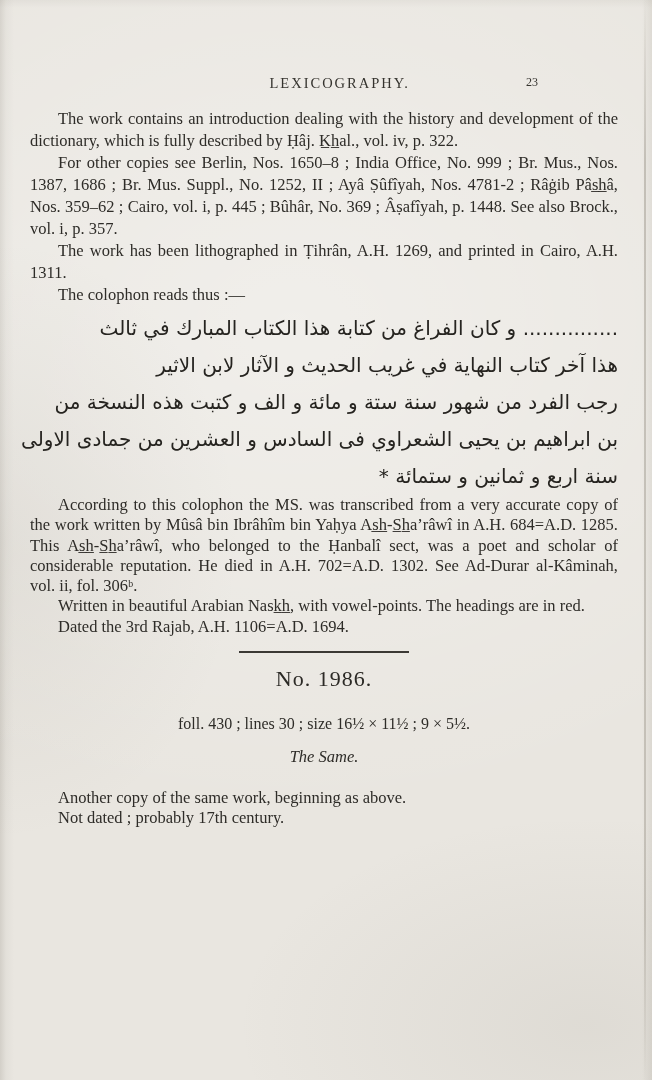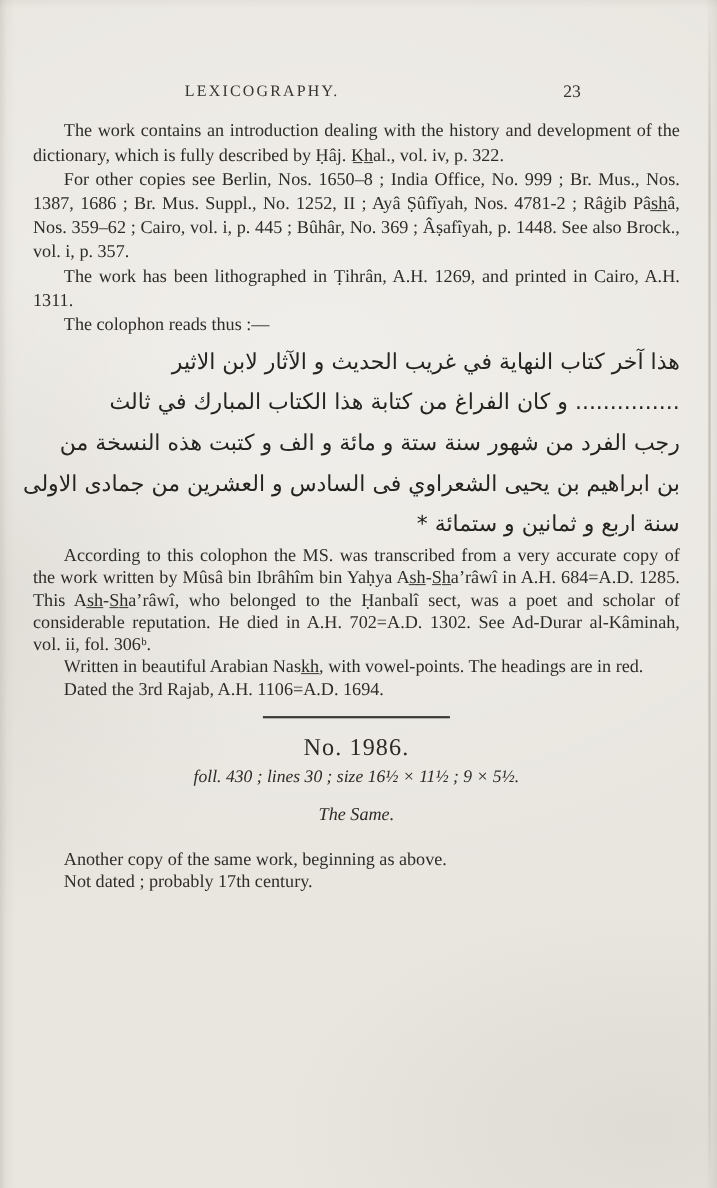--- a/index.html
+++ b/index.html
@@ -16,26 +16,26 @@
       #e9e6e0;
     color:#2e2c28;
     font-family:"Liberation Serif","DejaVu Serif",serif;
   }
   .edge-line{
     position:absolute;top:0;bottom:0;right:6px;width:2px;
     background:linear-gradient(to bottom, rgba(150,144,132,0.0), rgba(150,144,132,0.45) 15%, rgba(150,144,132,0.4) 85%, rgba(150,144,132,0));
   }
   .running-head{position:absolute;top:75px;left:0;width:652px;height:20px;}
   .running-title{
-    position:absolute;left:168px;width:260px;text-align:left;
+    position:absolute;left:150px;width:260px;text-align:right;
     font-size:14.5px;letter-spacing:2px;color:#35332e;
   }
   .page-number{
-    position:absolute;left:512px;width:40px;text-align:left;
-    font-size:16px;color:#35332e;
+    position:absolute;left:512px;width:40px;text-align:center;
+    font-size:12px;color:#35332e;
   }
   .body-block{
     position:absolute;top:108px;left:30px;width:588px;
     font-size:16.5px;color:#2e2c28;
   }
   .upper{line-height:22px;}
   .lower{line-height:20.3px;}
   p.bp{margin:0;text-align:justify;text-indent:28px;}
   .arabic-block{
     direction:rtl;text-align:right;
@@ -46,21 +46,21 @@
   .arabic-line{white-space:nowrap;}
   .divider{
     width:170px;height:2px;background:#3b3934;border:none;
     margin:14px auto 0 auto;
   }
   .entry-heading{
     margin:16px 0 0 0;text-align:center;font-size:22px;
     letter-spacing:1px;color:#2c2a26;
   }
   .collation{
-    margin:8px 0 0 0;text-align:center;font-size:16px;color:#2e2c28;font-style:italic;
+    margin:25px 0 0 0;text-align:center;font-size:16px;color:#2e2c28;
   }
   .entry-title{
     margin:12px 0 0 0;text-align:center;font-size:16.5px;color:#2e2c28;font-style:italic;
   }
   .entry-paras{margin-top:21px;}
 </style>
 </head>
 <body>
 
 <div class="page">
@@ -73,22 +73,22 @@
 
   <div class="body-block">
 
     <div class="upper">
       <p class="bp">The work contains an introduction dealing with the history and development of the dictionary, which is fully described by Ḥâj. K̲h̲al., vol. iv, p. 322.</p>
       <p class="bp">For other copies see Berlin, Nos. 1650–8 ;  India Office, No. 999 ; Br. Mus., Nos. 1387, 1686 ;  Br. Mus. Suppl., No. 1252, II ;  Ayâ Ṣûfîyah, Nos. 4781-2 ;  Râġib Pâs̲h̲â, Nos. 359–62 ;  Cairo, vol. i, p. 445 ; Bûhâr, No. 369 ; Âṣafîyah, p. 1448.  See also Brock., vol. i, p. 357.</p>
       <p class="bp">The work has been lithographed in Ṭihrân, A.H. 1269, and printed in Cairo, A.H. 1311.</p>
       <p class="bp">The colophon reads thus :—</p>
 
       <div class="arabic-block">
+        <div class="arabic-line">............... و كان الفراغ من كتابة هذا الكتاب المبارك في ثالث</div>
         <div class="arabic-line">هذا آخر كتاب النهاية في غريب الحديث و الآثار لابن الاثير</div>
-        <div class="arabic-line">............... و كان الفراغ من كتابة هذا الكتاب المبارك في ثالث</div>
         <div class="arabic-line">رجب الفرد من شهور سنة ستة و مائة و الف و كتبت هذه النسخة من</div>
         <div class="arabic-line">بن ابراهيم بن يحيى الشعراوي فى السادس و العشرين من جمادى الاولى</div>
         <div class="arabic-line">سنة اربع و ثمانين و ستمائة *</div>
       </div>
     </div>
 
     <div class="lower">
       <p class="bp">According to this colophon the MS. was transcribed from a very accurate copy of the work written by Mûsâ bin Ibrâhîm bin Yaḥya As̲h̲-S̲h̲a’râwî in A.H. 684=A.D. 1285.  This As̲h̲-S̲h̲a’râwî, who belonged to the Ḥanbalî sect, was a poet and scholar of considerable reputation.  He died in A.H. 702=A.D. 1302.  See Ad-Durar al-Kâminah, vol. ii, fol. 306ᵇ.</p>
       <p class="bp">Written in beautiful Arabian Nask̲h̲, with vowel-points.  The headings are in red.</p>
       <p class="bp">Dated the 3rd Rajab, A.H. 1106=A.D. 1694.</p>

